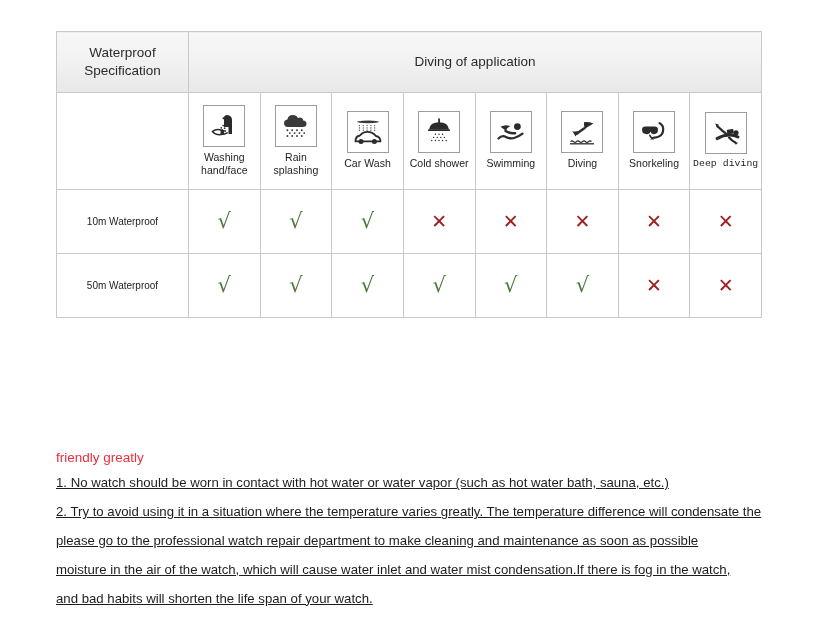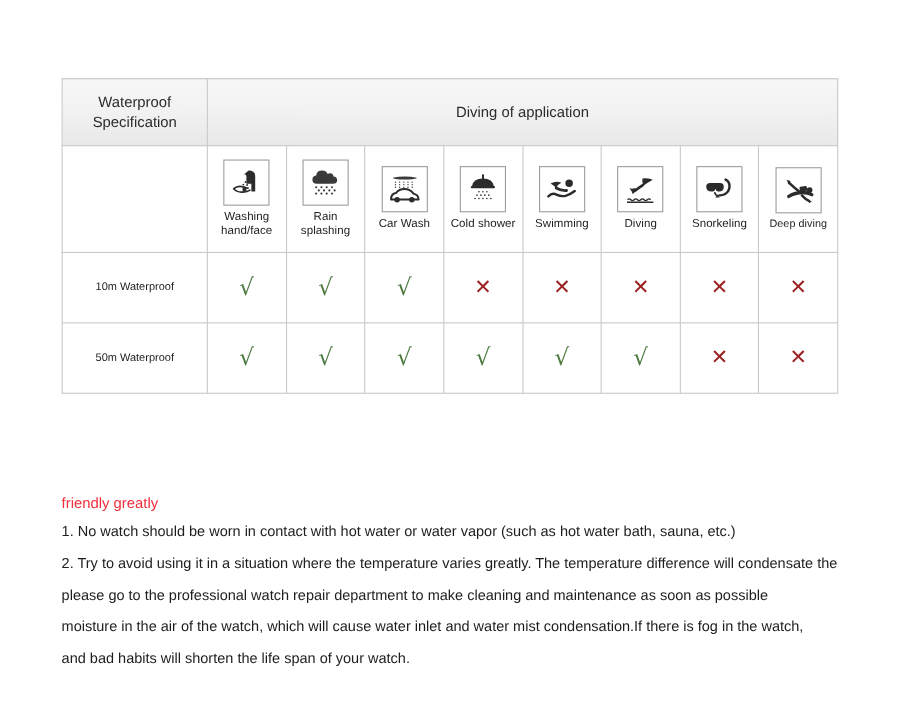--- a/index.html
+++ b/index.html
@@ -22,21 +22,20 @@
   }
 
   
   .wp-table {
     position: absolute;
     left: 56px;
     top: 31px;
     width: 706px;
     border-collapse: collapse;
     table-layout: fixed;
-    margin-top: 40px;
   }
   .wp-table td, .wp-table th {
     border: 1px solid #c9c9c9;
     padding: 0;
     text-align: center;
     vertical-align: middle;
     font-weight: normal;
   }
 
   
@@ -72,21 +71,21 @@
     align-items: center;
     justify-content: center;
   }
   .icon-box svg { display: block; }
   .icon-label {
     font-size: 10.5px;
     line-height: 1.22;
     color: #1d1d1d;
     letter-spacing: 0.05px;
   }
-  .icon-label.small { font-size: 9.8px; }
+  .icon-label.small { font-size: 9.8px; font-family: Liberation Mono, monospace; }
 
   
   .data-row td { height: 63px; background: #ffffff; }
   .row-head {
     font-size: 10px;
     color: #1d1d1d;
     text-align: center;
   }
   .mark {
     font-size: 22px;
@@ -117,20 +116,21 @@
     font-size: 13.5px;
     margin: 0 0 9px 0;
     line-height: 1.2;
   }
   .note-line {
     font-size: 13.2px;
     color: #1d1d1d;
     line-height: 1.2;
     margin: 0 0 13px 0;
     white-space: nowrap;
+    text-decoration: underline;
   }
 </style>
 </head>
 <body>
 
 <div class="page">
 
   <table class="wp-table">
 
     <tbody>

